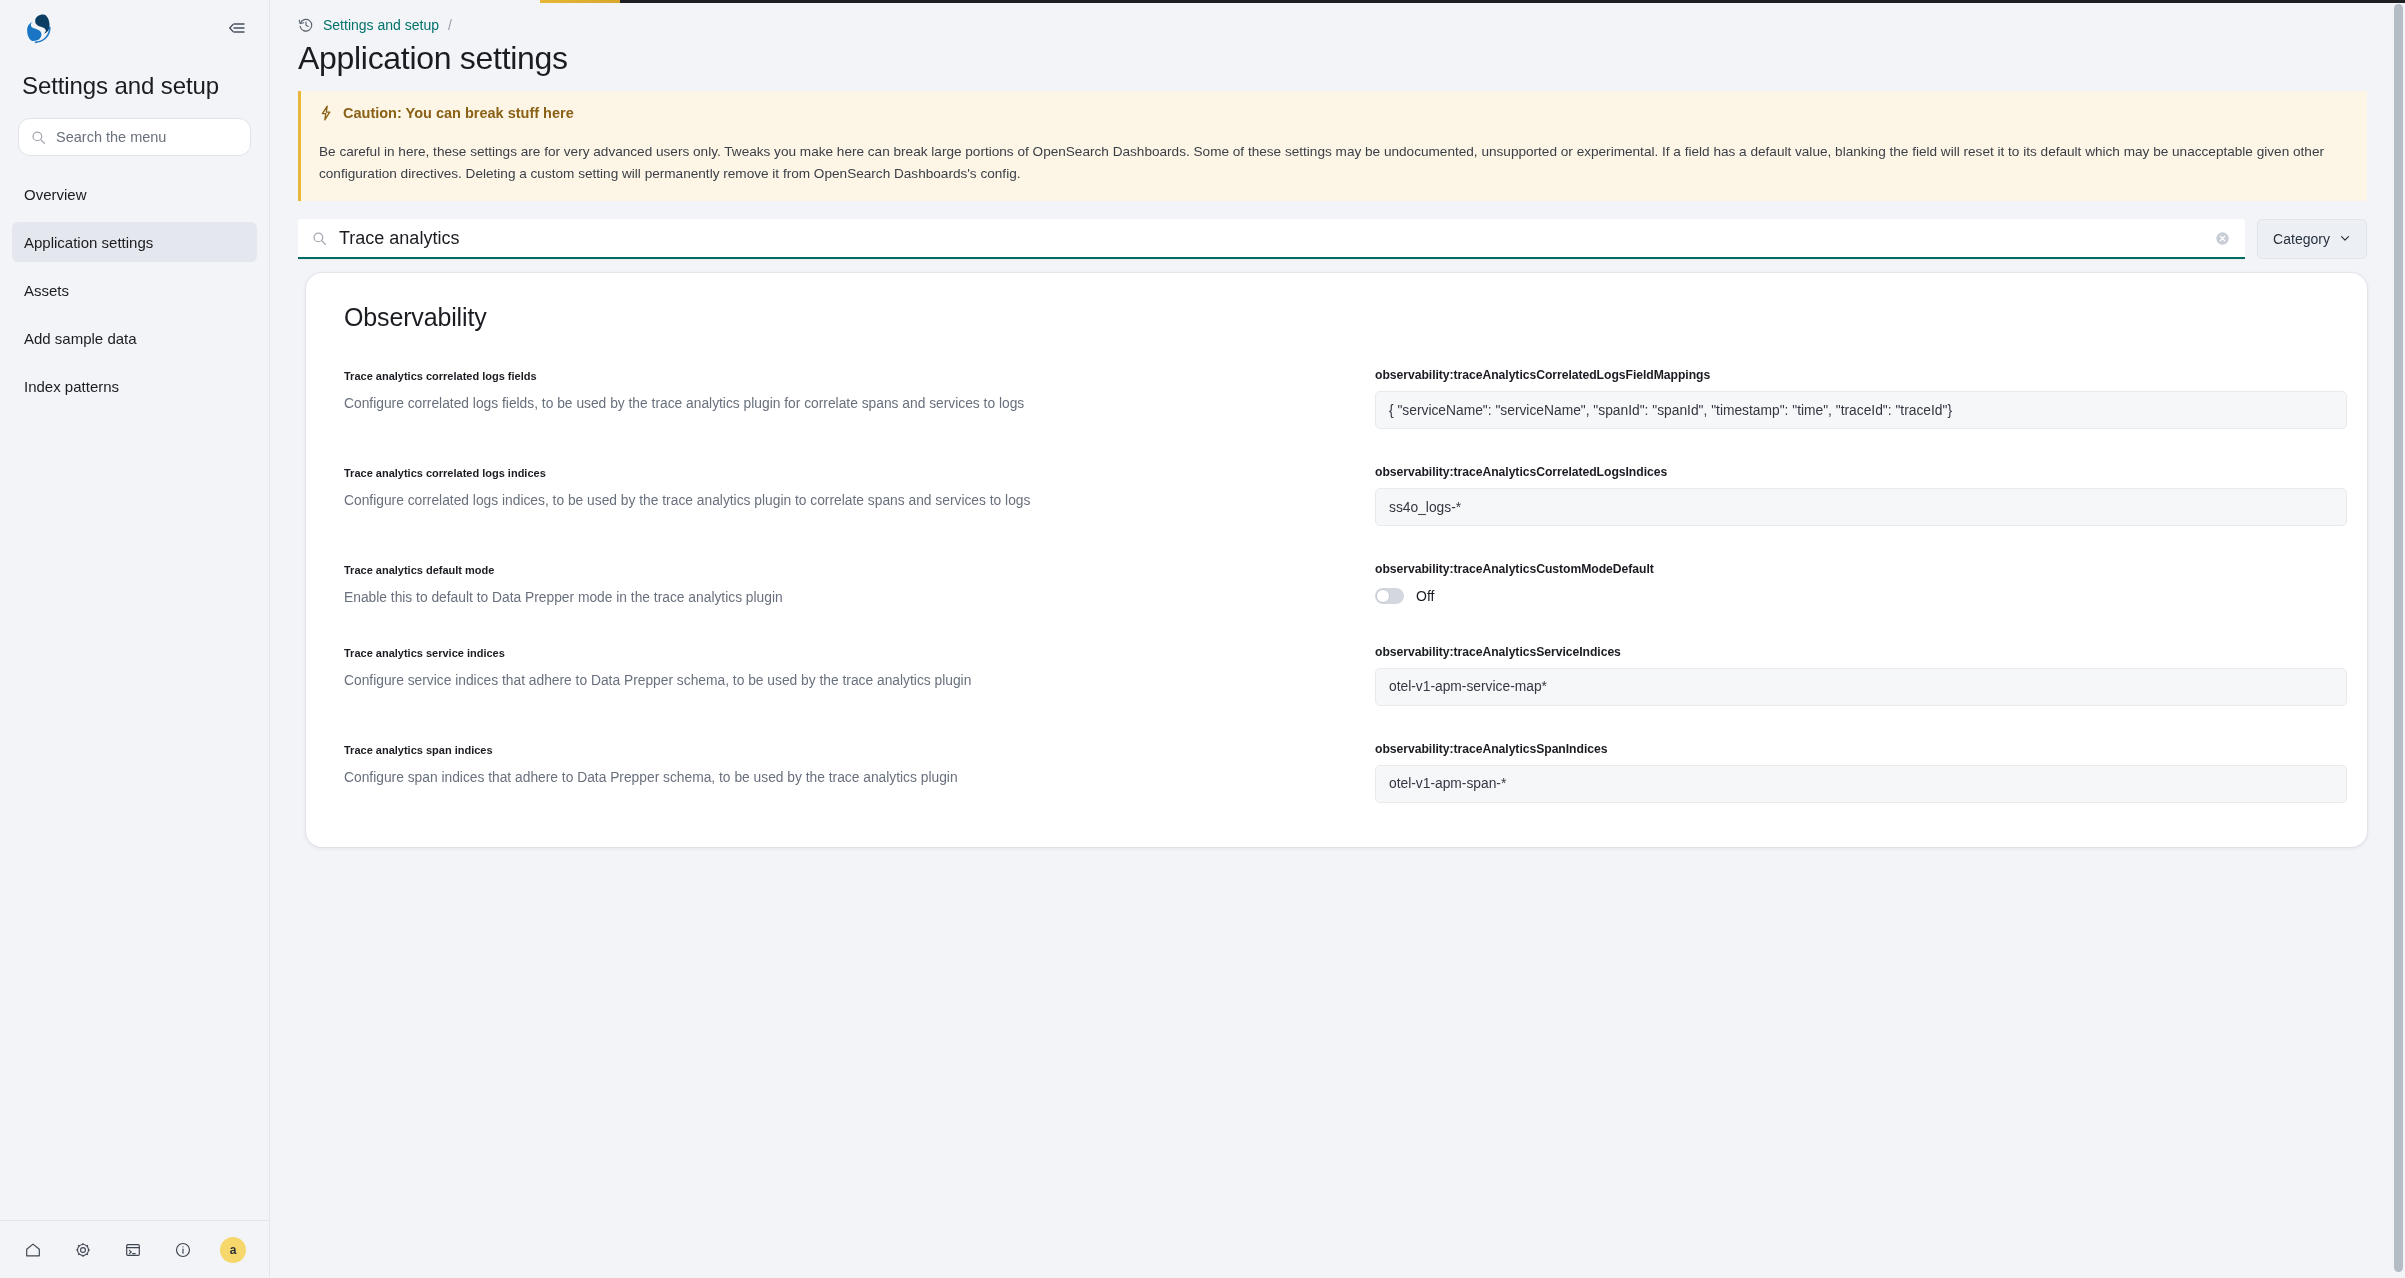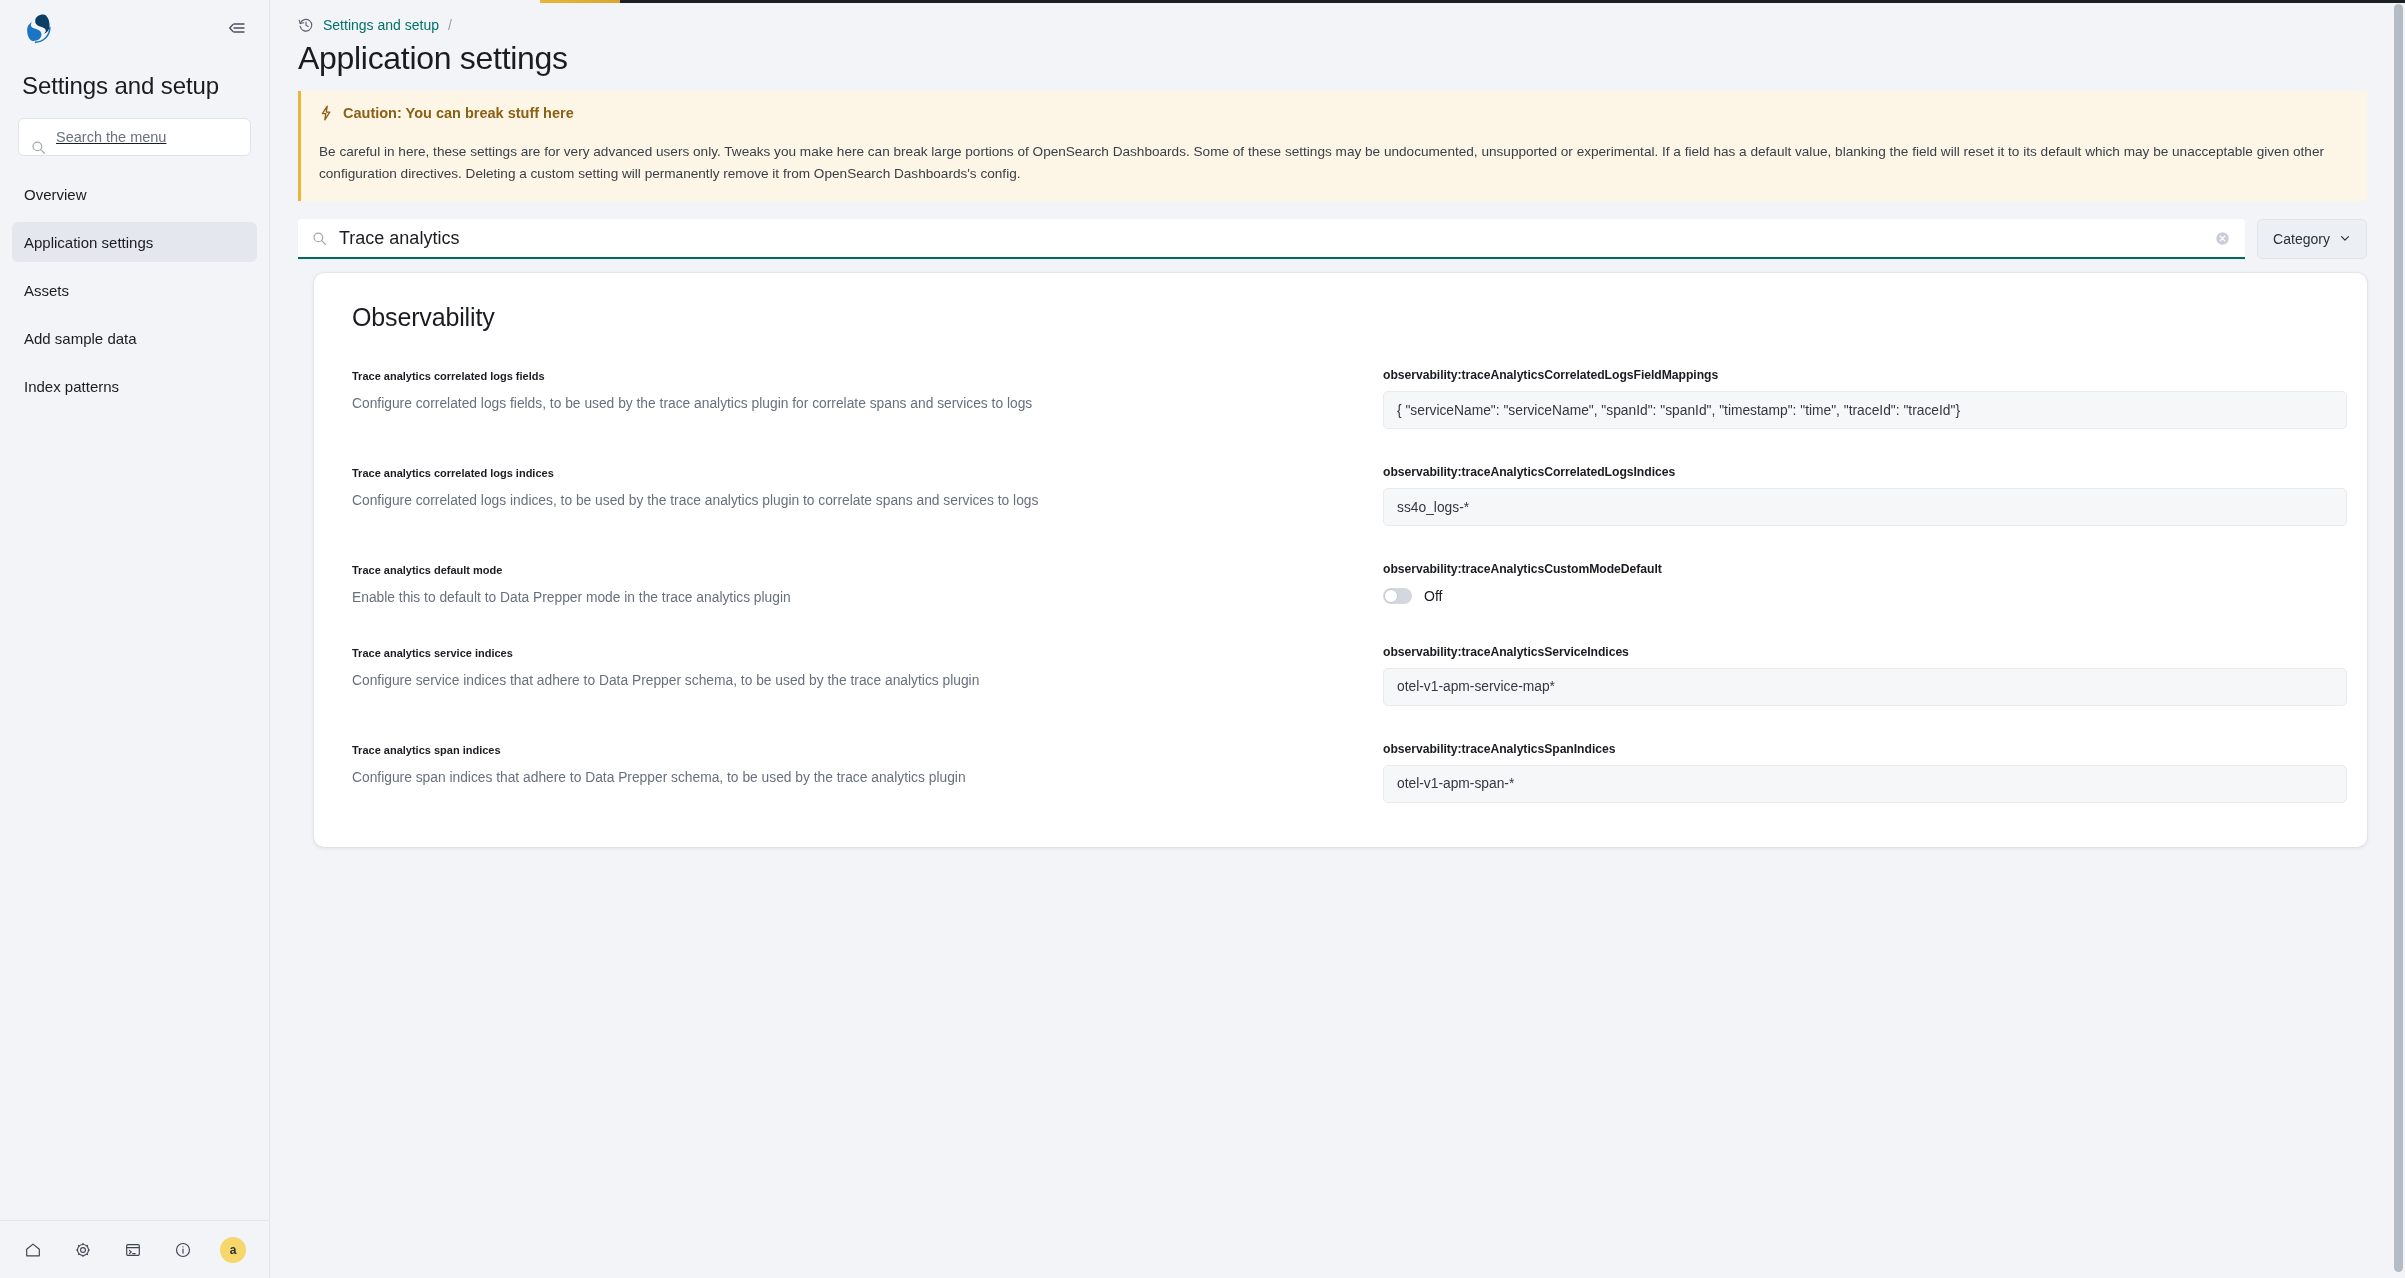--- a/index.html
+++ b/index.html
@@ -58,25 +58,24 @@
     padding: 16px 22px 18px 22px;
     letter-spacing: -0.1px;
   }
 
   .menu-search-wrap { padding: 0 18px 0 18px; }
   .menu-search {
     position: relative;
     height: 38px;
     background: #ffffff;
     border: 1px solid #e0e3e9;
-    border-radius: 6px;
-    display: flex;
-    align-items: flex-end;
+    border-radius: 12px;
+    display: flex;
+    align-items: center;
     padding-left: 12px;
-    text-decoration: underline;
   }
   .menu-search .sicon { flex: 0 0 auto; display: flex; opacity: .55; }
   .menu-search input {
     border: none;
     outline: none;
     background: transparent;
     font-family: "Liberation Sans", sans-serif;
     font-size: 14.5px;
     color: #343741;
     padding-left: 10px;
@@ -227,23 +226,23 @@
     justify-content: center;
     gap: 9px;
     font-size: 14px;
     color: #27303d;
     cursor: pointer;
   }
 
   
   .panel {
     background: #ffffff;
-    border-radius: 10px;
+    border-radius: 16px;
     box-shadow: 0 1px 5px rgba(20,30,50,.09), 0 0 0 1px rgba(20,30,50,.035);
-    margin-left: 24px;
+    margin-left: 16px;
     padding: 30px 16px 40px 34px;
   }
   .panel-heading {
     font-size: 25px;
     font-weight: 400;
     color: #1a1c21;
     letter-spacing: -0.15px;
     padding: 0 0 6px 4px;
   }
 

